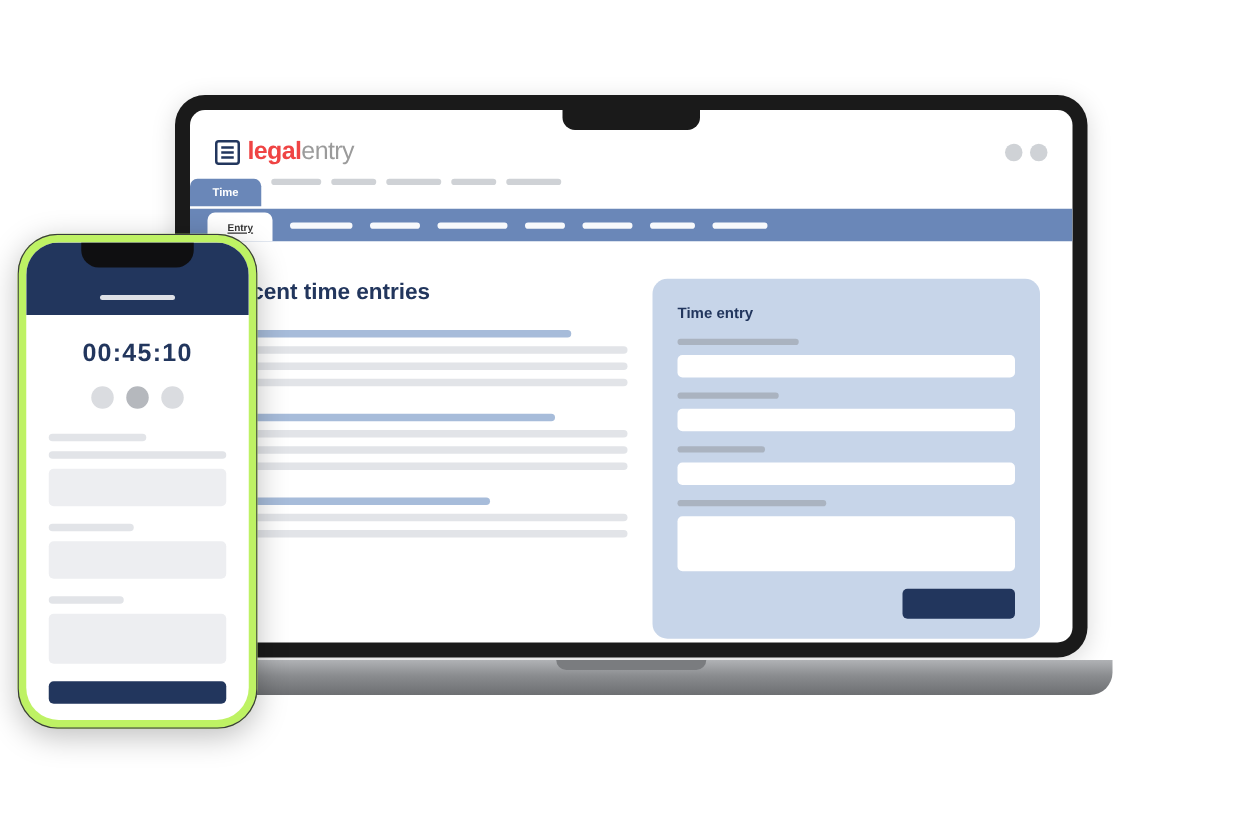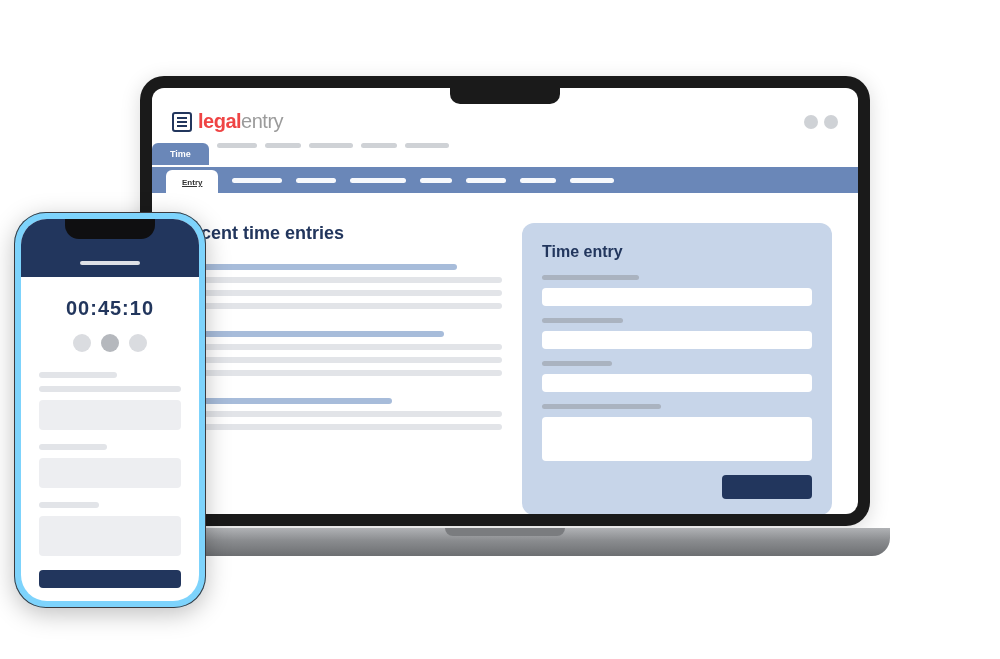--- a/index.html
+++ b/index.html
@@ -172,21 +172,21 @@
       flex: 1.2;
     }
     .h-left {
       color: #22365d;
       font-size: 18px;
       font-weight: 800;
       margin-bottom: 20px;
     }
     .h-right {
       color: #22365d;
-      font-size: 16px;
+      font-size: 12px;
       font-weight: 800;
       margin-bottom: 14px;
     }
     .block {
       margin-bottom: 22px;
     }
     .line {
       height: 6px;
       border-radius: 3px;
       margin-bottom: 7px;
@@ -223,24 +223,24 @@
       height: 24px;
       background: #22365d;
       border-radius: 4px;
       margin-left: auto;
     }
 
     
     .phone {
       position: absolute;
       left: 14px;
-      top: 212px;
+      top: 187px;
       width: 192px;
       height: 396px;
-      background: #7dd3fc;
+      background: #bef264;
       border-radius: 32px;
       padding: 7px;
       box-shadow: 0 6px 24px rgba(0,0,0,0.25), inset 0 0 0 1px #3a3a3f;
     }
     .phone-screen {
       width: 100%;
       height: 100%;
       background: #fff;
       border-radius: 26px;
       overflow: hidden;

